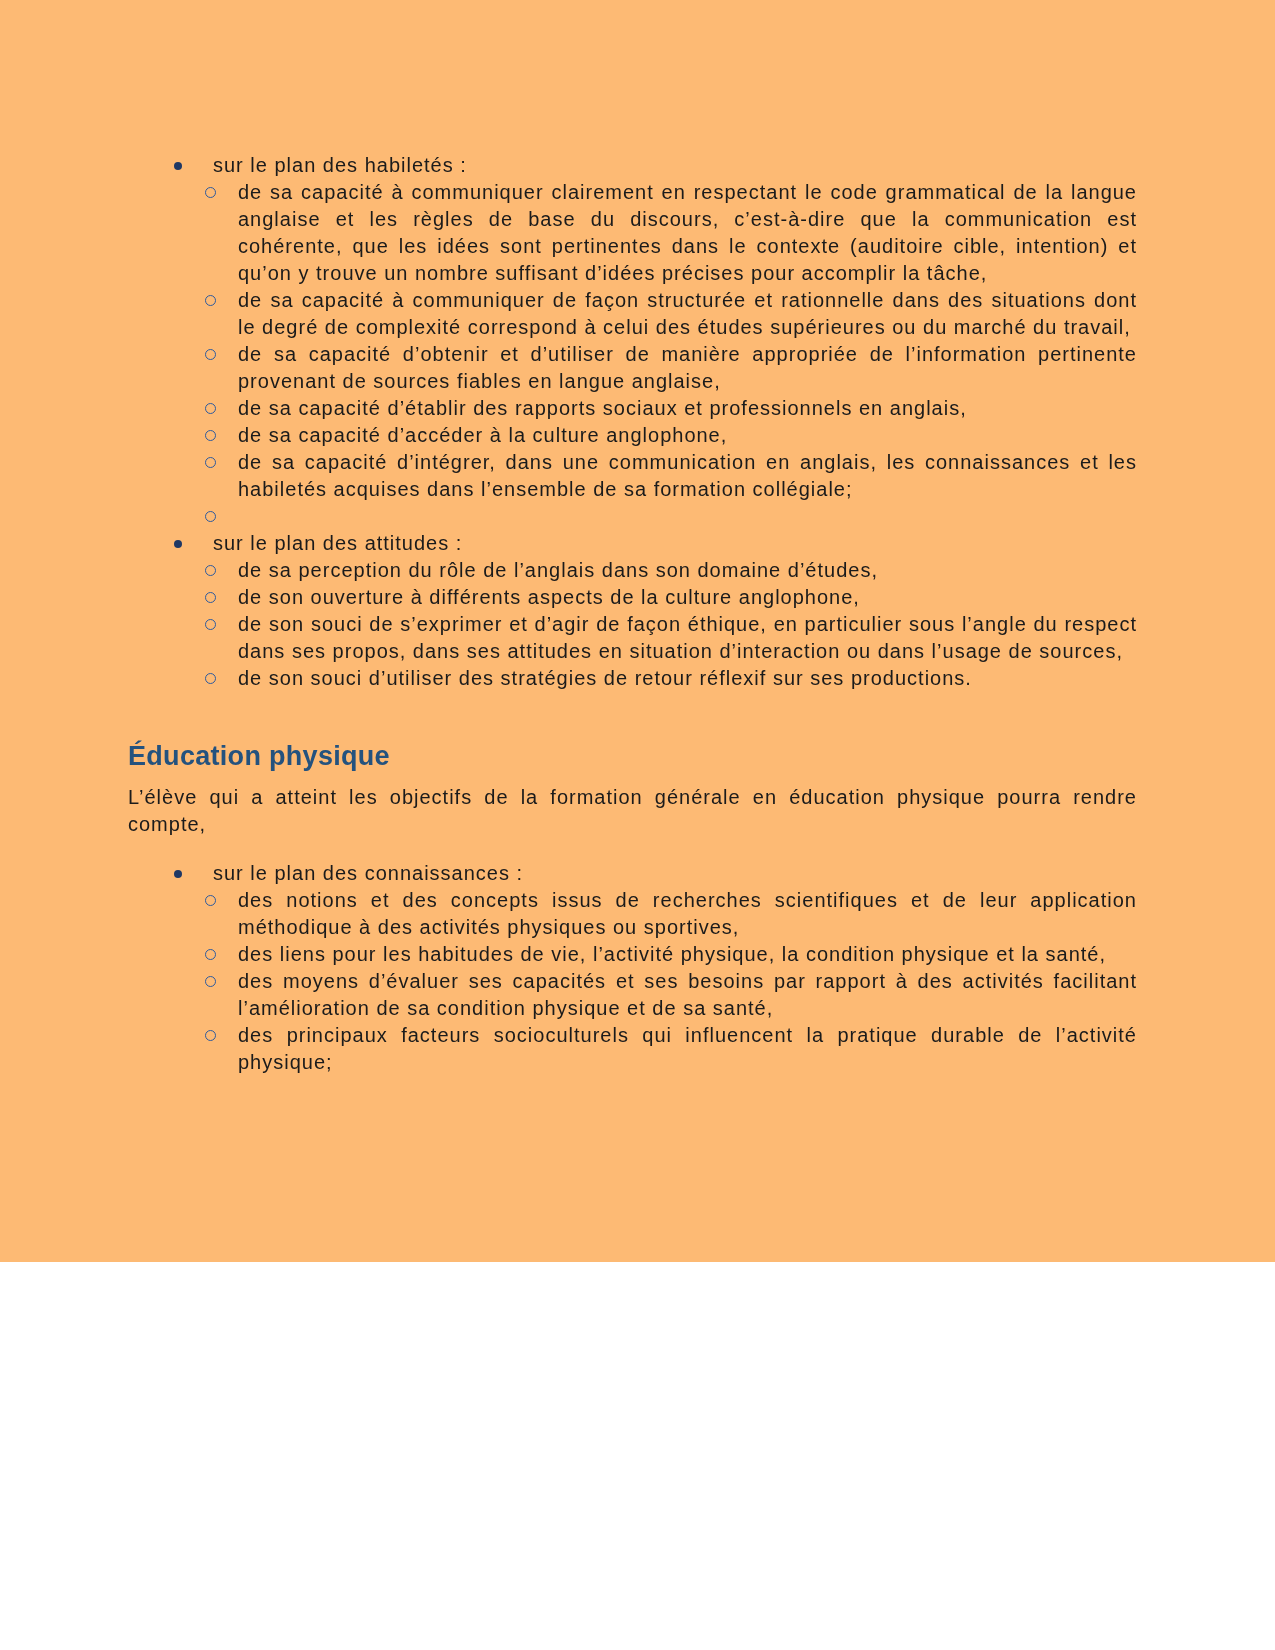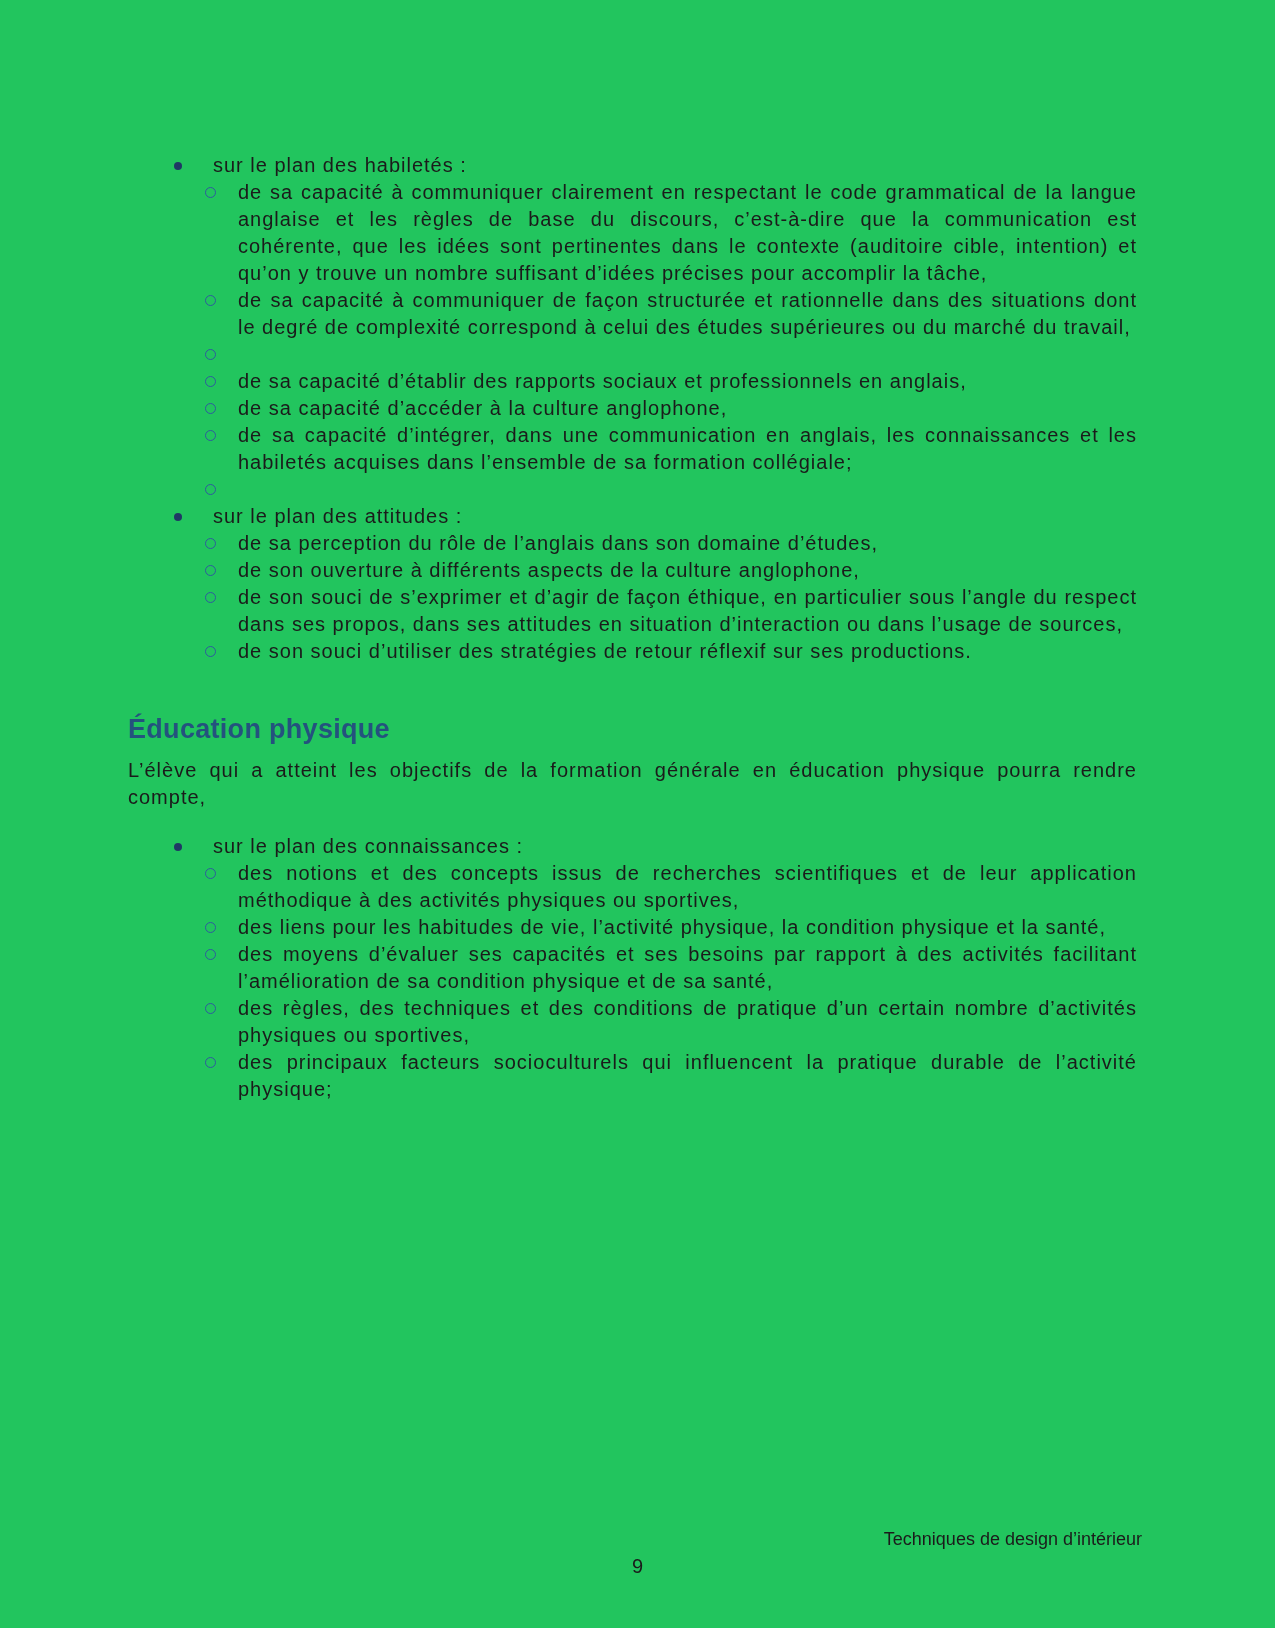--- a/index.html
+++ b/index.html
@@ -1,21 +1,21 @@
 <!DOCTYPE html>
 <html lang="fr" style="--text: #1b1b1b; --bullet: #1f3864; --ring: #2e5b9e; --heading: #24527e;"><head>
 <meta charset="utf-8">
 <style>
   html, body { margin: 0; padding: 0; background: #ffffff; }
 
   .page {
     position: relative;
     width: 1275px;
-    height: 1628px;
-    background: #22c55e;
+    height: 1262px;
+    background: #fdba74;
     color: var(--text, #1b1b1b);
     font-family: "Liberation Sans", sans-serif;
     font-size: 20px;
     line-height: 27px;
     overflow: hidden;
   }
 
   .content {
     position: absolute;
     left: 128px;
@@ -93,20 +93,21 @@
       <div class="li2">
         <span class="ring"></span>
         <div class="just">de sa capacité à communiquer clairement en respectant le code grammatical de la langue anglaise et les règles de base du discours, c’est-à-dire que la communication est cohérente, que les idées sont pertinentes dans le contexte (auditoire cible, intention) et qu’on y trouve un nombre suffisant d’idées précises pour accomplir la tâche,</div>
       </div>
       <div class="li2">
         <span class="ring"></span>
         <div class="just">de sa capacité à communiquer de façon structurée et rationnelle dans des situations dont le degré de complexité correspond à celui des études supérieures ou du marché du travail,</div>
       </div>
       <div class="li2">
         <span class="ring"></span>
+        <div class="just">de sa capacité d’obtenir et d’utiliser de manière appropriée de l’information pertinente provenant de sources fiables en langue anglaise,</div>
       </div>
       <div class="li2">
         <span class="ring"></span>
         <div class="just">de sa capacité d’établir des rapports sociaux et professionnels en anglais,</div>
       </div>
       <div class="li2">
         <span class="ring"></span>
         <div class="just">de sa capacité d’accéder à la culture anglophone,</div>
       </div>
       <div class="li2">
@@ -158,24 +159,20 @@
       <div class="li2">
         <span class="ring"></span>
         <div class="just">des liens pour les habitudes de vie, l’activité physique, la condition physique et la santé,</div>
       </div>
       <div class="li2">
         <span class="ring"></span>
         <div class="just">des moyens d’évaluer ses capacités et ses besoins par rapport à des activités facilitant l’amélioration de sa condition physique et de sa santé,</div>
       </div>
       <div class="li2">
         <span class="ring"></span>
-        <div class="just">des règles, des techniques et des conditions de pratique d’un certain nombre d’activités physiques ou sportives,</div>
-      </div>
-      <div class="li2">
-        <span class="ring"></span>
         <div class="just">des principaux facteurs socioculturels qui influencent la pratique durable de l’activité physique;</div>
       </div>
     </section>
 
   </main>
 
   <div class="footer-program">Techniques de design d’intérieur</div>
   <div class="footer-page">9</div>
 </div>
 

